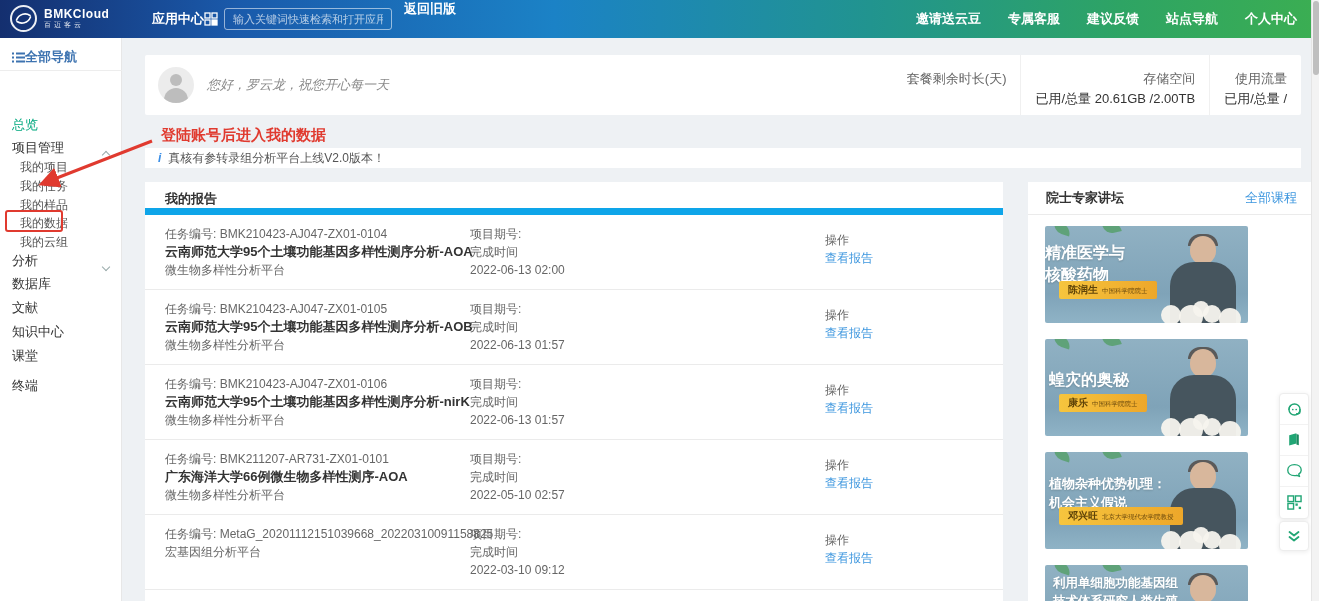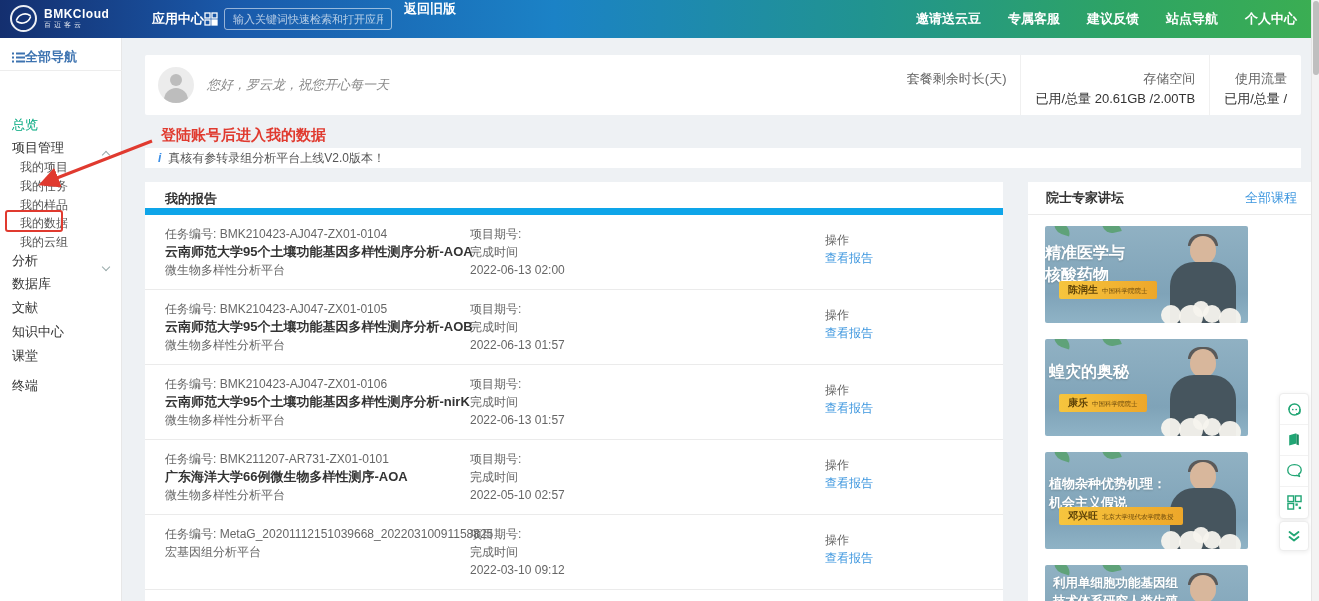--- a/index.html
+++ b/index.html
@@ -89,21 +89,21 @@
   .lec-header { height:33px; border-bottom:1px solid #ebebeb; display:flex; justify-content:space-between;
     align-items:center; padding:0 14px 0 18px; }
   .lec-title-h { font-size:13px; font-weight:bold; color:#333; }
   .lec-all { font-size:13px; color:#3e97df; cursor:pointer; }
   .lec-cards { padding:11px 0 0 17px; display:flex; flex-direction:column; gap:16px; }
   .lec-card { width:203px; height:97px; border-radius:2px; position:relative; overflow:hidden;
     background:linear-gradient(180deg,#90b1c3 0%,#7fa3b8 70%,#8fb3c6 100%); cursor:pointer; }
   .lec-title { position:absolute; color:#fff; font-weight:bold; white-space:pre-line; text-align:left;
     text-shadow:0 1px 2px rgba(0,0,0,.18); z-index:3; }
   .lec-title.c1 { left:0; top:16px; width:128px; font-size:16px; line-height:22px; }
-  .lec-title.c2 { left:4px; top:22px; width:120px; font-size:16px; line-height:22px; }
+  .lec-title.c2 { left:4px; top:30px; width:120px; font-size:16px; line-height:22px; }
   .lec-title.c3 { left:4px; top:22px; width:144px; font-size:13px; line-height:19px; }
   .lec-title.c4 { left:8px; top:9px; width:150px; font-size:12.5px; line-height:18px; }
   .lec-badge { position:absolute; left:14px; bottom:24px; background:linear-gradient(90deg,#f6c53e,#eda72a);
     border-radius:2px; padding:2px 9px; display:flex; align-items:baseline; gap:4px; z-index:3; }
   .badge-speaker { font-size:10px; font-weight:bold; color:#5f4408; white-space:nowrap; }
   .badge-title { font-size:6.5px; color:#6b4a0e; white-space:nowrap; }
   .person { position:absolute; right:10px; top:8px; width:70px; height:89px; z-index:2; }
   .person .p-head { position:absolute; left:22px; top:2px; width:26px; height:28px; border-radius:50% 50% 46% 46%;
     background:#d8b79c; }
   .person .p-hair { position:absolute; left:20px; top:0; width:30px; height:12px; border-radius:14px 14px 0 0;

